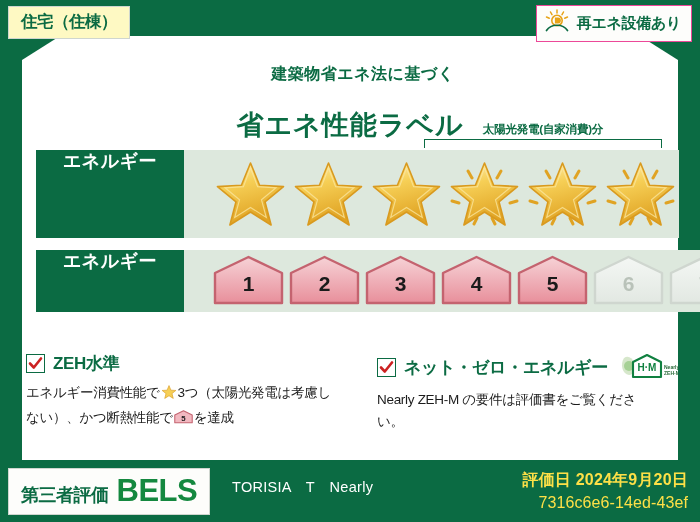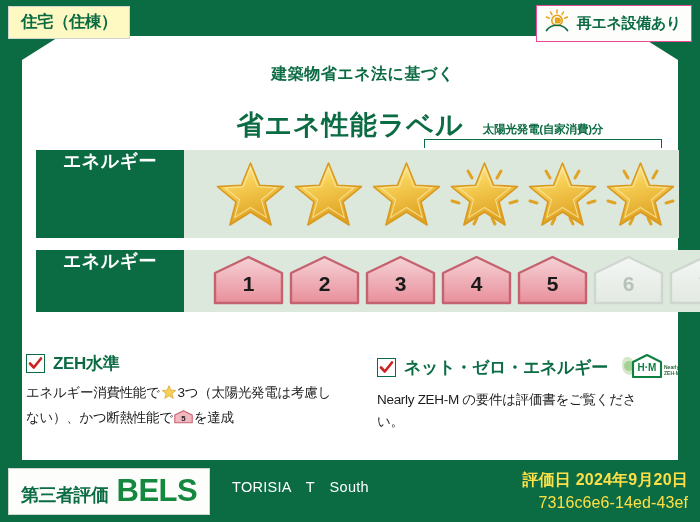--- a/index.html
+++ b/index.html
@@ -465,20 +465,20 @@
       <div class="note-body">Nearly ZEH-M の要件は評価書をご覧ください。</div>
     </div>
 
   </div>
 
   <div class="footer">
     <div class="bels-box">
       <span class="bels-jp">第三者評価</span>
       <span class="bels-en">BELS</span>
     </div>
-    <div class="bldg-name">TORISIA　T　South</div>
+    <div class="bldg-name">TORISIA　T　Nearly</div>
     <div class="eval-block">
       <div class="eval-date">評価日 2024年9月20日</div>
       <div class="eval-id">7316c6e6-14ed-43ef</div>
     </div>
   </div>
 
 </div>
 
 </body></html>

